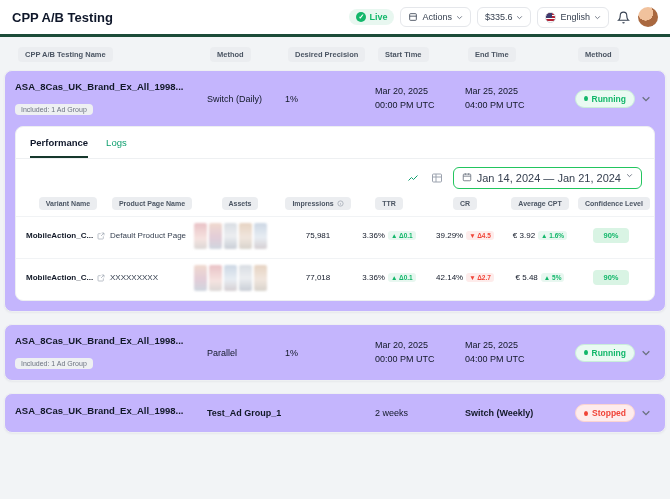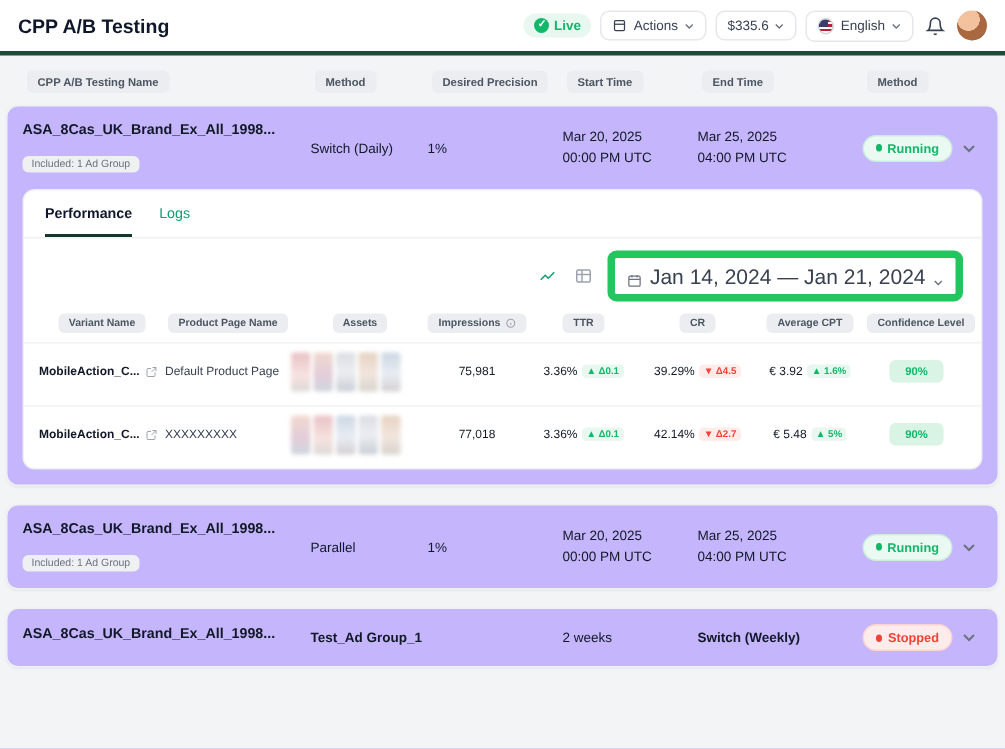--- a/index.html
+++ b/index.html
@@ -56,21 +56,21 @@
 
   
   .panel { margin:0 10px 10px; border:1px solid #edeff2; border-radius:8px; background:#fff; }
   .tabs-row { display:flex; gap:18px; padding:10px 14px 0; border-bottom:1px solid #eef0f2; }
   .tab { font-size:9.5px; padding-bottom:8px; cursor:pointer; border-bottom:2px solid transparent; }
   .tab--active { color:#0f172a; font-weight:700; border-bottom-color:#16382c; }
   .tab--inactive { color:#0e9f6e; }
   .controls-row { display:flex; justify-content:flex-end; align-items:center; gap:8px; padding:8px 12px 6px; }
   .icon-btn { background:none; border:none; padding:2px; cursor:pointer; color:#9ca3af; }
   .icon-btn--active { color:#0e9f6e; }
-  .date-range { display:flex; align-items:flex-end; gap:5px; border:5px solid #22c55e; border-radius:6px; padding:4px 8px; font-size:14px; color:#374151; background:#fff; font-family:inherit; cursor:pointer; }
+  .date-range { display:flex; align-items:flex-start; gap:5px; border:1px solid #22c55e; border-radius:6px; padding:4px 8px; font-size:11px; color:#374151; background:#fff; font-family:inherit; cursor:pointer; }
 
   .grid-inner { display:grid; grid-template-columns:84px 84px 92px 64px 78px 74px 76px 1fr; align-items:center; padding:0 10px; }
   .inner-header { padding-top:2px; padding-bottom:6px; }
   .inner-header .col-pill { justify-self:center; font-size:7px; }
   .inner-header .col-pill:first-child { justify-self:center; }
   .inner-row { border-top:1px solid #f1f3f5; padding-top:4px; padding-bottom:8px; min-height:42px; }
   .variant-cell { display:flex; align-items:center; gap:4px; font-size:8px; font-weight:700; color:#111827; white-space:nowrap; overflow:hidden; }
   .row-icon { color:#9ca3af; cursor:pointer; flex:none; }
   .page-name { font-size:8px; color:#374151; white-space:nowrap; overflow:hidden; }
   .assets { display:flex; gap:2px; }

